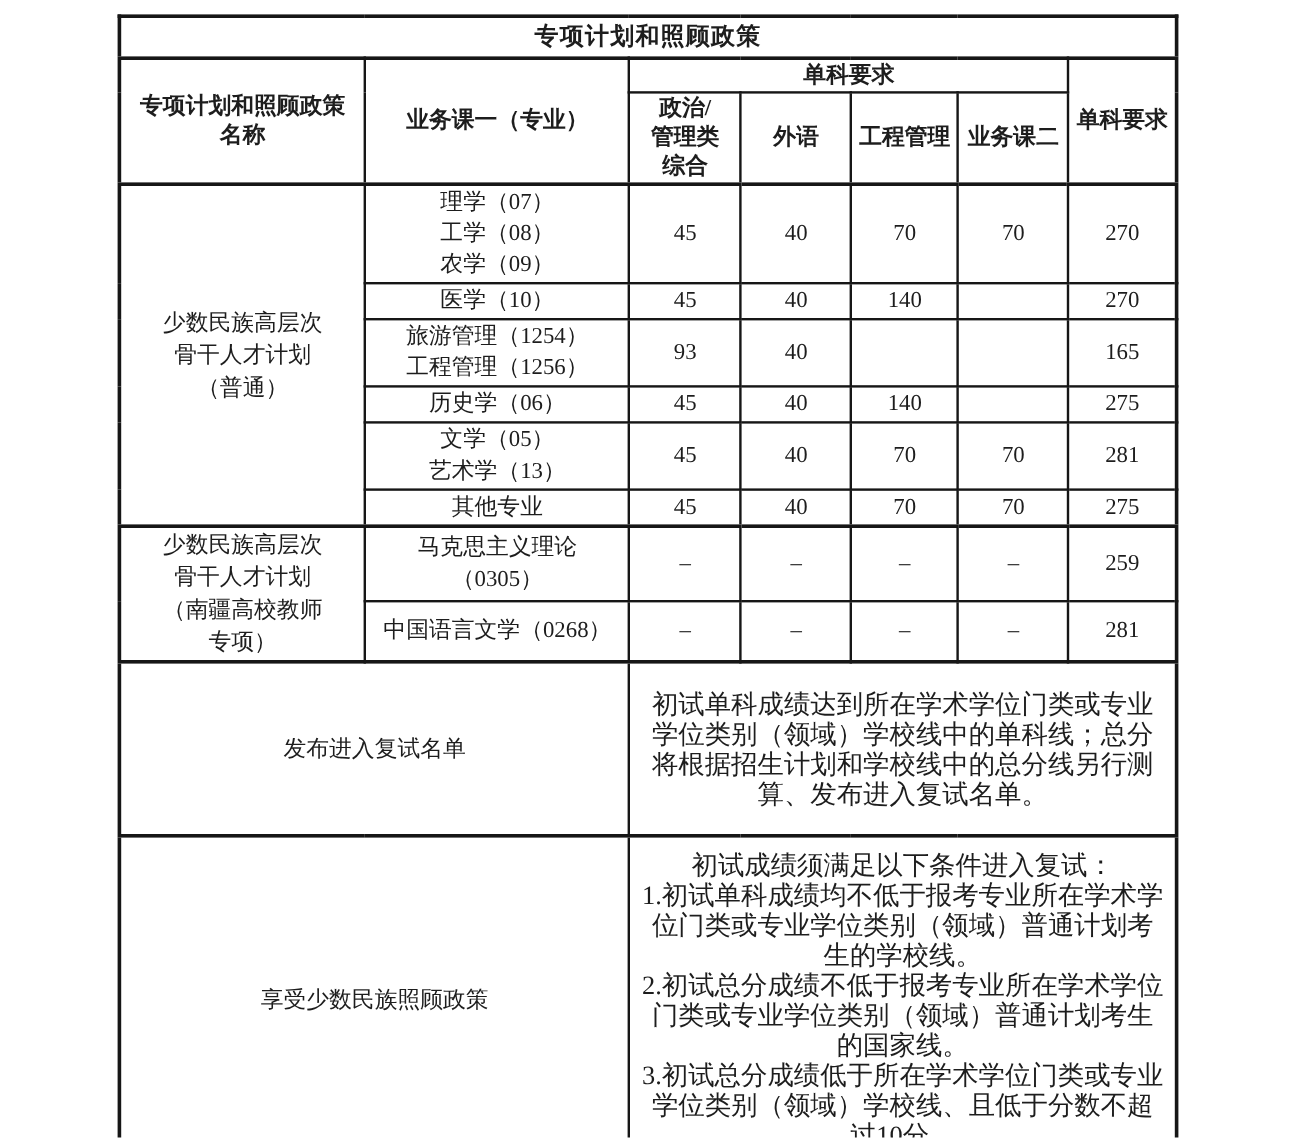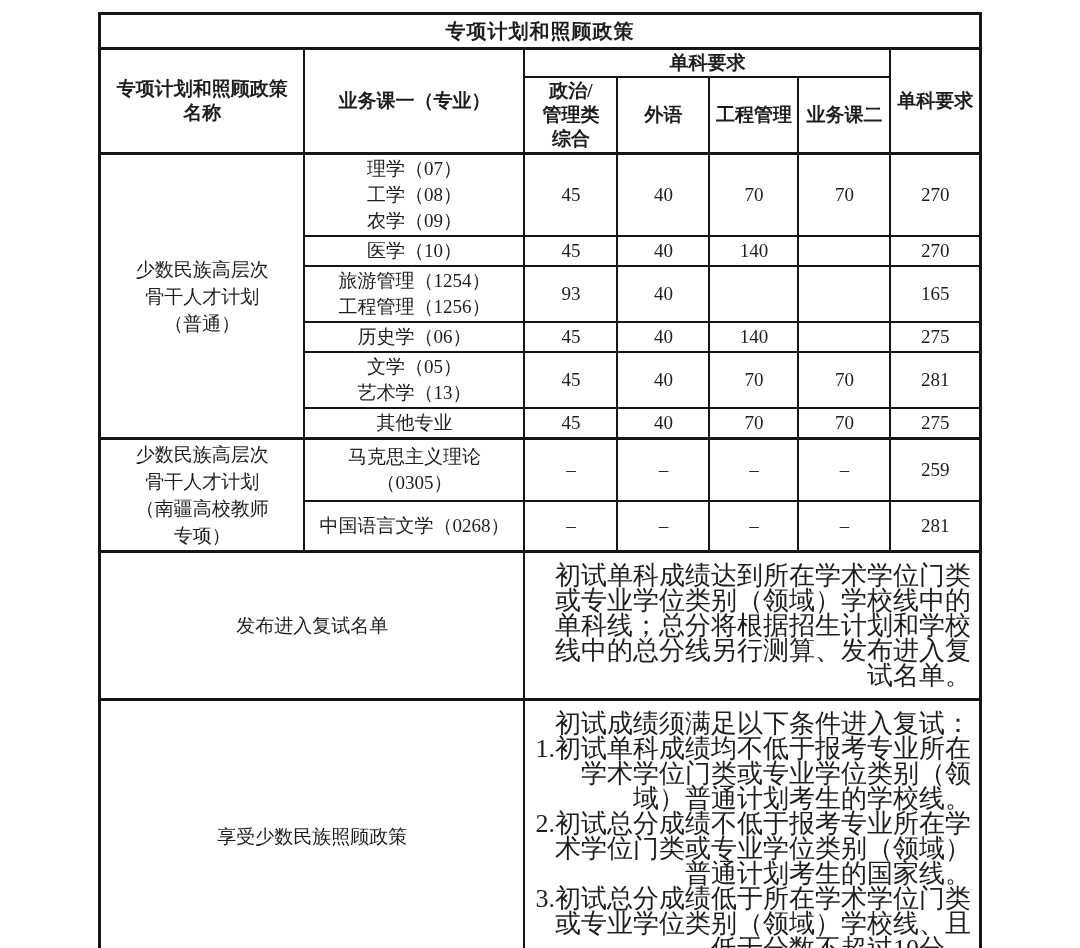--- a/index.html
+++ b/index.html
@@ -37,22 +37,22 @@
     border-bottom-width: 3px;
     letter-spacing: 1px;
   }
   td.hd { font-weight: bold; line-height: 24px; }
   td.hb { border-bottom-width: 3px; }
   tr.sec td { border-top-width: 3px; }
   td.name { line-height: 27px; }
   td.subj { line-height: 26px; margin-left: 32px; }
   td.num  { font-size: 19px; margin-left: 21px; }
   td.desc {
-    text-align: right;
-    font-size: 26px;
+    text-align: center;
+    font-size: 22px;
     line-height: 25px;
     padding: 10px 8px 10px 8px;
     white-space: pre-line;
   }
   
   tr.r-title  { height: 35px; }
   tr.r-h1     { height: 28px; }
   tr.r-h2     { height: 73px; }
   tr.r-a0 { height: 77px; }
   tr.r-a1 { height: 26px; }

